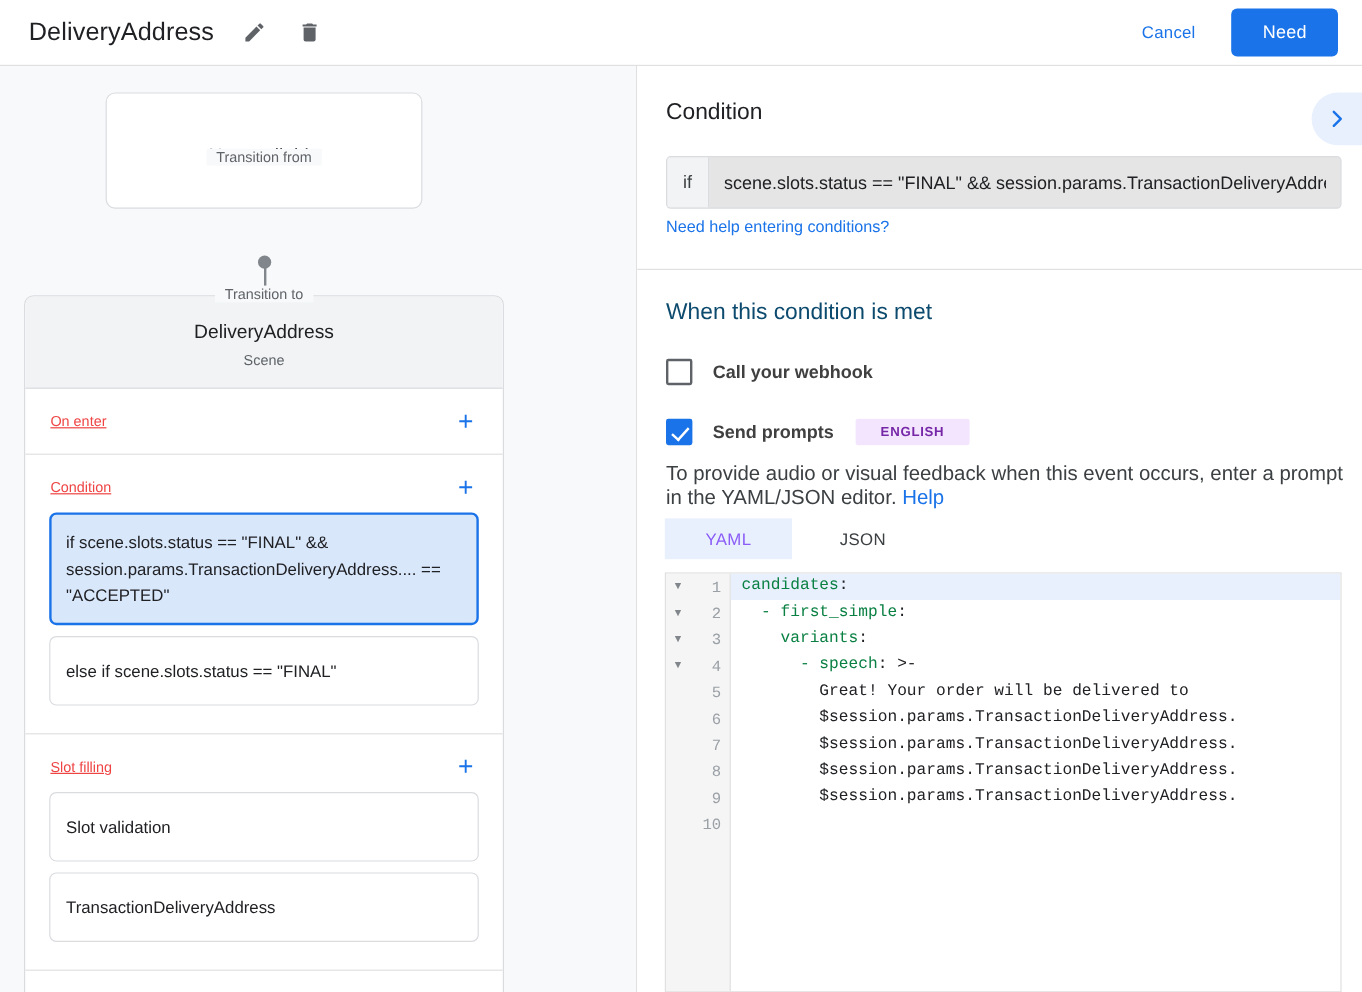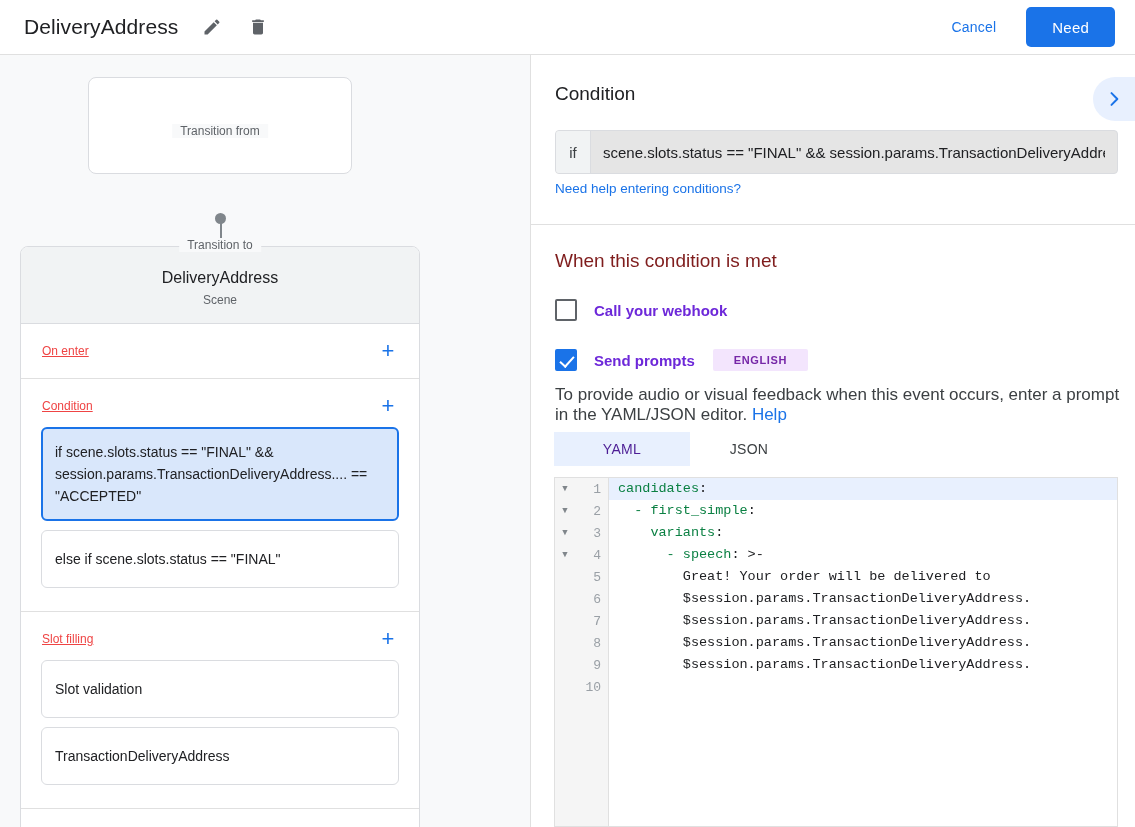--- a/index.html
+++ b/index.html
@@ -158,57 +158,57 @@
   }
   #cond-help-link {
     position: absolute; left: 24px; top: 126px;
     font-size: 13.5px; color: #1a73e8; text-decoration: none; cursor: pointer;
   }
   #hdivider {
     position: absolute; left: 0; top: 169px; width: 604px; height: 1px;
     background: #e0e0e0;
   }
 
-  #met-header { position: absolute; left: 24px; top: 195px; font-size: 19px; color: #7f1d1d; }
+  #met-header { position: absolute; left: 24px; top: 195px; font-size: 19px; color: #0c4a6e; }
 
   .check-row { position: absolute; display: flex; align-items: center; }
   #webhook-row { left: 24px; top: 244px; }
   #prompts-row { left: 24px; top: 294px; }
   .cbox {
     width: 22px; height: 22px; border: 2px solid #5f6368; border-radius: 2px;
     background: #fff; cursor: pointer; flex: 0 0 auto;
   }
   .cbox.checked {
     background: #1a73e8; border-color: #1a73e8;
     position: relative;
   }
   .cbox.checked::after {
     content: ""; position: absolute; left: 5.5px; top: 2px;
     width: 6px; height: 12px; border: solid #fff;
     border-width: 0 2.4px 2.4px 0; transform: rotate(42deg);
   }
-  .check-label { margin-left: 17px; font-size: 15px; color: #6d28d9; font-weight: 600; }
+  .check-label { margin-left: 17px; font-size: 15px; color: #404040; font-weight: 600; }
   #lang-badge {
     margin-left: 18px; background: #f3e5fd; color: #7627a8;
     font-size: 11px; font-weight: 700; letter-spacing: .6px;
     padding: 5px 21px; border-radius: 2px;
   }
   #prompt-desc {
     position: absolute; left: 24px; top: 330px; width: 565px;
     font-size: 17px; color: #3c4043; line-height: 20px;
   }
   #prompt-desc a { color: #1a73e8; text-decoration: none; cursor: pointer; }
   #tabs-wrap {
     position: absolute; left: 23px; top: 377px; display: flex;
   }
   .tab {
     height: 34px; display: flex; align-items: center; justify-content: center;
     font-size: 14px; font-weight: 500; cursor: pointer; letter-spacing: .3px;
   }
-  .tab.active { background: #e8f0fe; color: #4c1d95; width: 136px; }
+  .tab.active { background: #e8f0fe; color: #8b5cf6; width: 106px; }
   .tab.inactive { color: #3c4043; width: 118px; background: transparent; }
 
   
   #code-editor {
     position: absolute; left: 23px; top: 422px; width: 564px; height: 350px;
     border: 1px solid #e0e0e0; border-top: 1px solid #e0e0e0;
     background: #ffffff; display: flex; overflow: hidden;
   }
   #gutter {
     width: 54px; background: #f5f5f5; border-right: 1px solid #e0e0e0;

